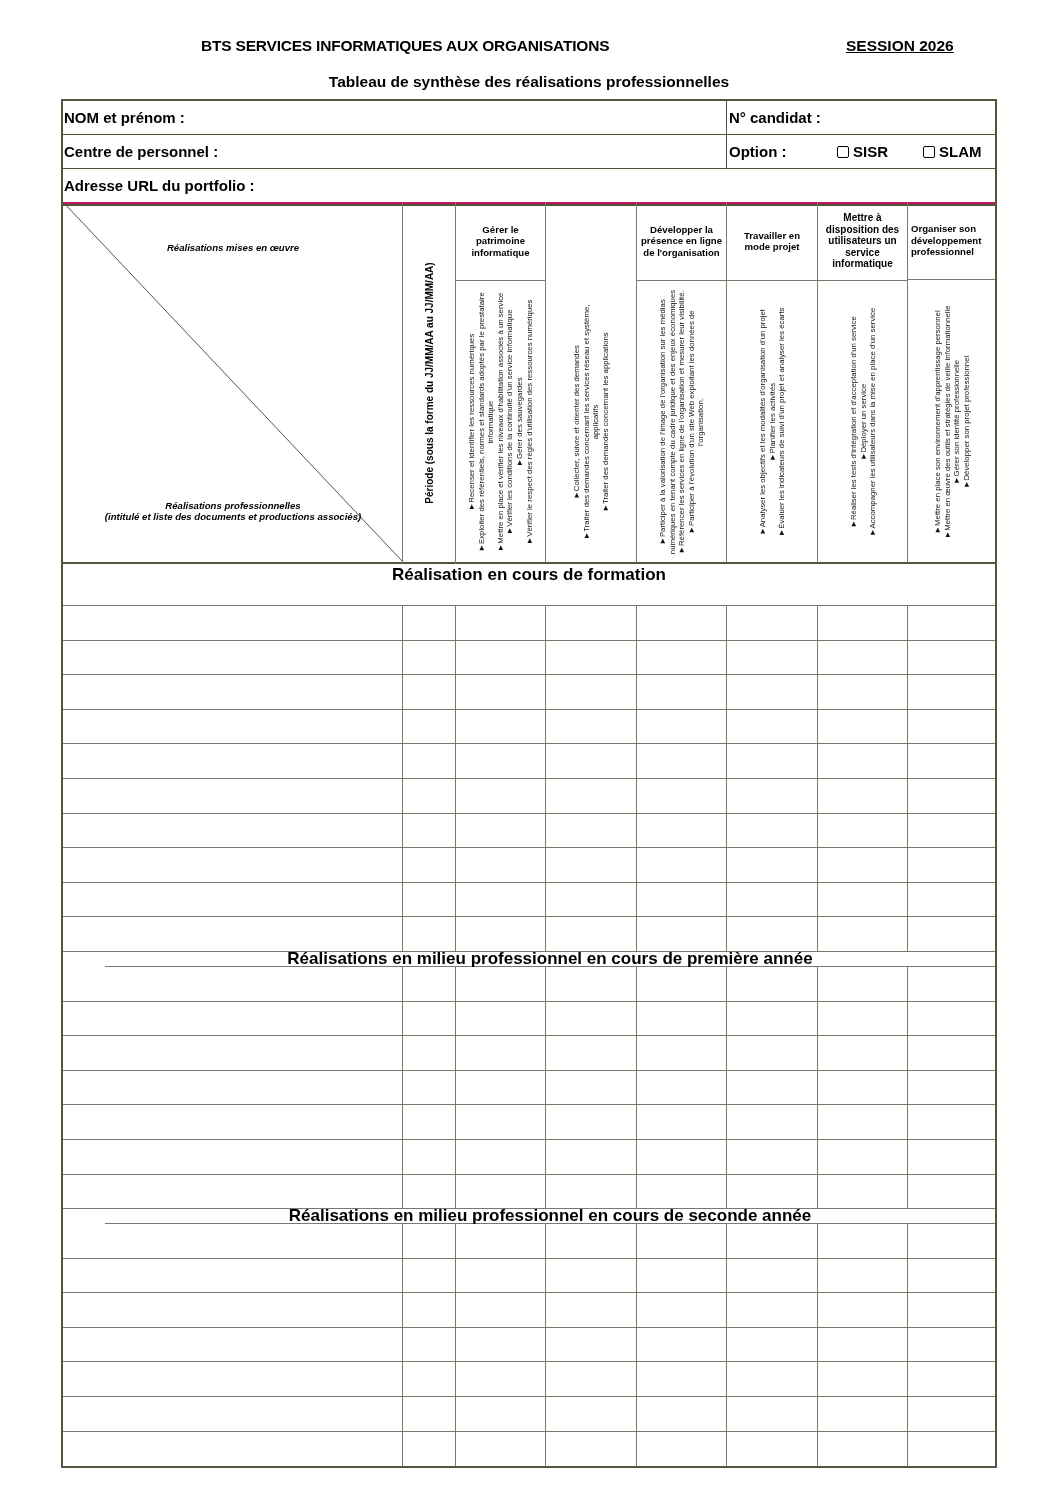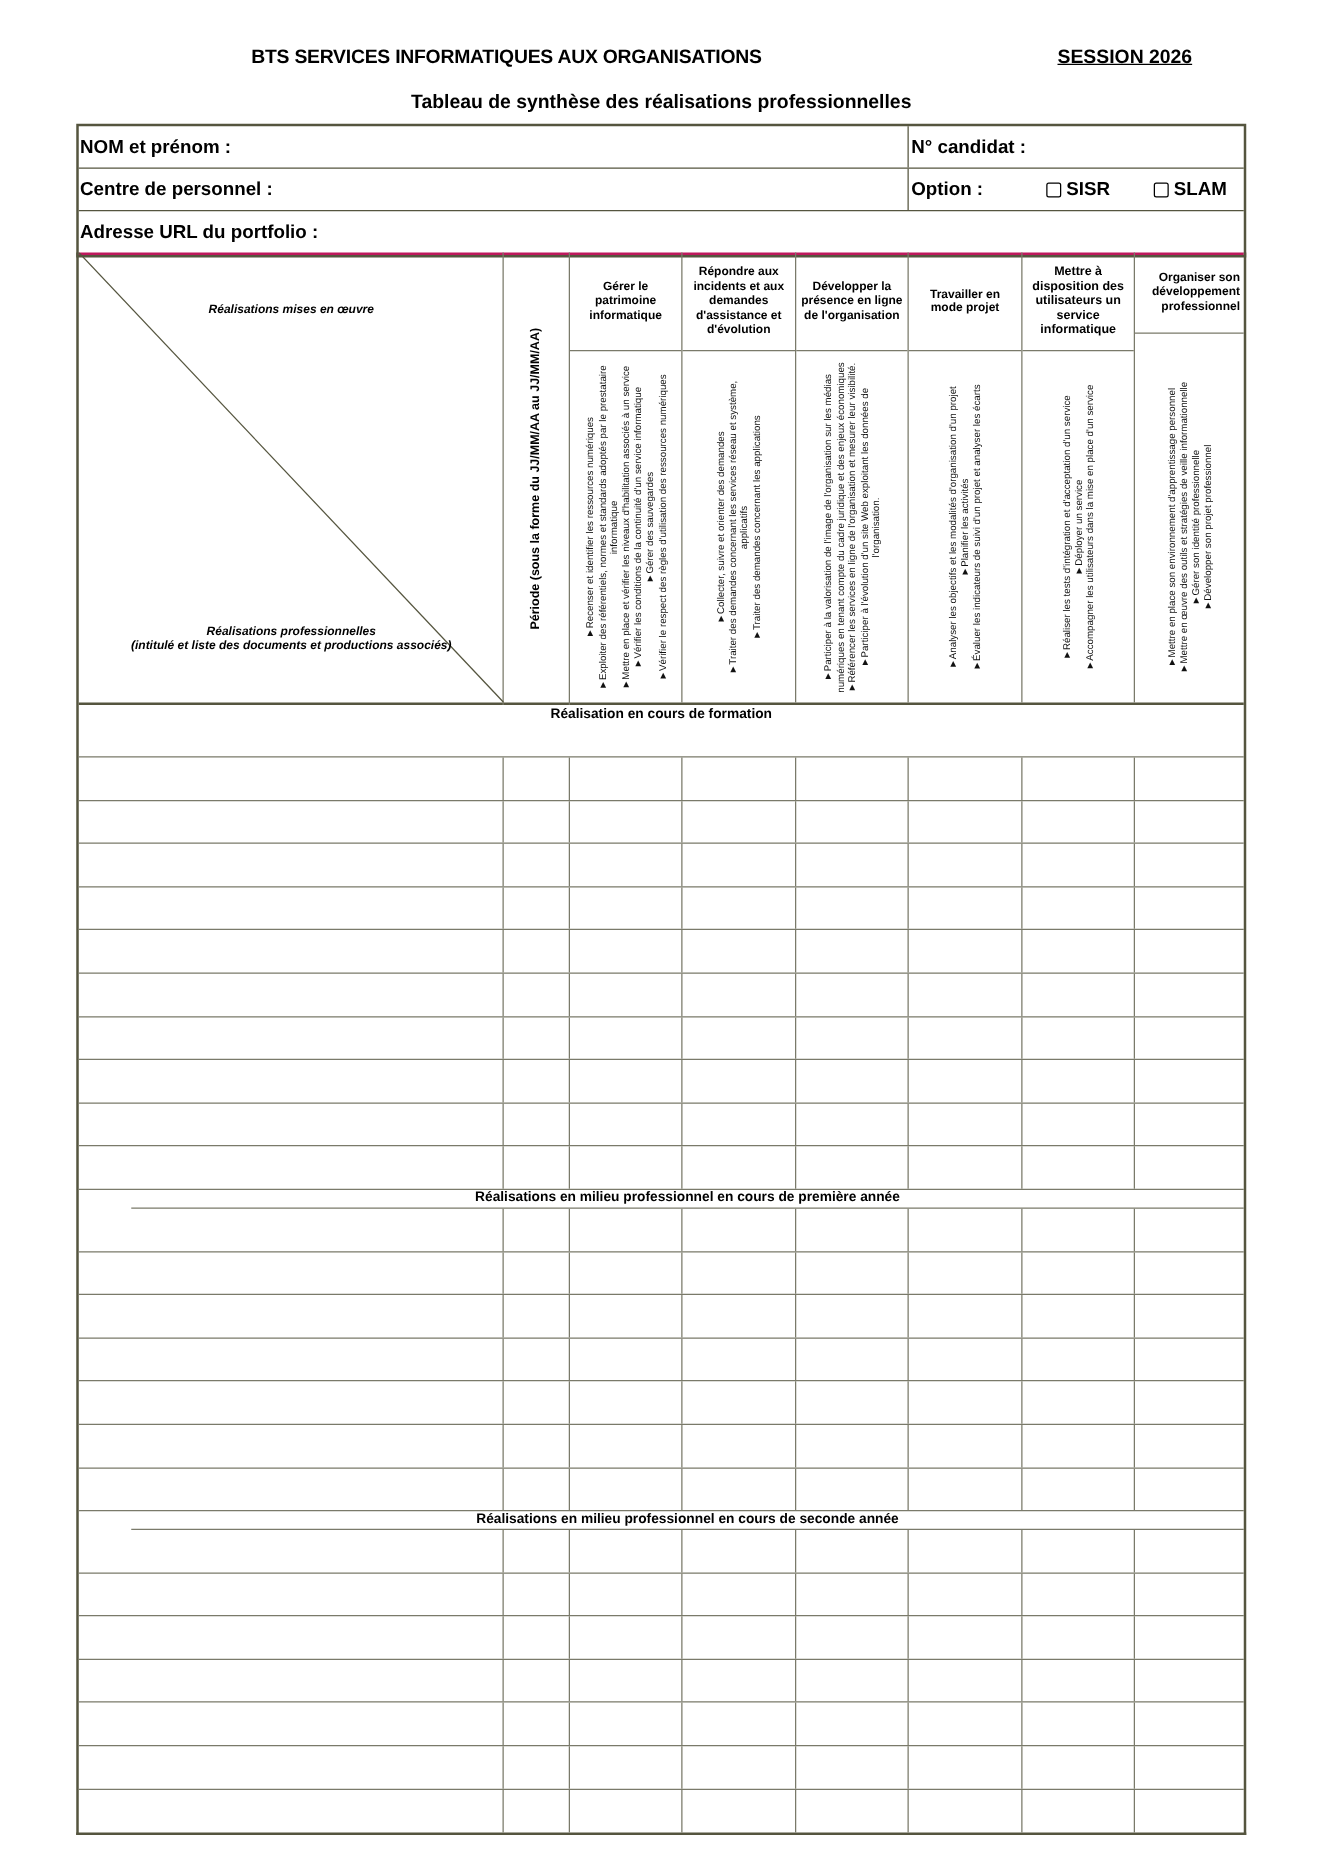--- a/index.html
+++ b/index.html
@@ -26,21 +26,21 @@
   .c0 { width: 340px; } .c1 { width: 53px; } .c2 { width: 90px; } .c3 { width: 91px; } .c4 { width: 90px; } .c5 { width: 91px; } .c6 { width: 90px; } .c7 { flex: 1; }
   .diag-cell { position: absolute; left: 0; top: 0; width: 340px; height: 362px; border-right: 1px solid #7a7a6a; box-sizing: border-box; }
   .diag-cell svg { position: absolute; left: 0; top: 0; }
   .diag-top { position: absolute; left: 0; width: 340px; top: 40px; text-align: center; font-size: 9.6px; font-style: italic; font-weight: bold; }
   .diag-bot { position: absolute; left: 0; width: 340px; top: 298px; text-align: center; font-size: 9.6px; font-style: italic; font-weight: bold; line-height: 11px; }
   .periode { position: absolute; left: 340px; top: 0; width: 53px; height: 362px; border-right: 1px solid #7a7a6a; box-sizing: border-box; }
   .periode span { position: absolute; left: 50%; top: 50%; transform: translate(-50%, -50%) rotate(-90deg); white-space: nowrap; font-size: 10px; font-weight: bold; }
   .rot { position: absolute; left: 50%; top: 50%; width: 270px; transform: translate(-50%, -50%) rotate(-90deg); font-size: 7.8px; line-height: 9.6px; text-align: center; color: #111; }
   .rot div { white-space: normal; }
 
-  .sec { height: 42px; border-bottom: 1px solid #7a7a6a; text-align: center; font-size: 11px; font-weight: bold; padding-top: 1px; box-sizing: border-box; }
+  .sec { height: 42px; border-bottom: 1px solid #7a7a6a; text-align: center; font-size: 17px; font-weight: bold; padding-top: 1px; box-sizing: border-box; }
   .sec.thin { height: 15px; line-height: 13px; padding-top: 0; margin-left: 42px; }
   .data { height: 34.6px; }
   .data.last { border-bottom: none; }
 </style>
 </head>
 <body>
 
 <div class="hdr-title">BTS SERVICES INFORMATIQUES AUX ORGANISATIONS</div>
 <div class="hdr-session">SESSION 2026</div>
 <div class="hdr-sub">Tableau de synthèse des réalisations professionnelles</div>
@@ -92,21 +92,20 @@
               <div>►Recenser et identifier les ressources numériques</div>
               <div>►Exploiter des référentiels, normes et standards adoptés par le prestataire informatique</div>
               <div>►Mettre en place et vérifier les niveaux d'habilitation associés à un service</div>
               <div>►Vérifier les conditions de la continuité d'un service informatique</div>
               <div>►Gérer des sauvegardes</div>
               <div>►Vérifier le respect des règles d'utilisation des ressources numériques</div>
             </div>
           </div>
         </div>
         <div style="position: absolute; left: 90px; top: 0px; height: 360px; width: 91px; box-sizing: border-box; border-right: 1px solid rgb(122, 122, 106);">
-          <div style="position: absolute; left: 0px; right: 0px; top: 0px; height: 79px; border-bottom: 1px solid rgb(122, 122, 106); display: flex; align-items: center; justify-content: center; text-align: center; font-size: 9.6px; font-weight: bold; line-height: 11.5px; padding: 0px 3px; box-sizing: border-box;">Répondre aux incidents et aux demandes d'assistance et d'évolution</div>
           <div style="position: absolute; inset: 80px 0px 0px; overflow: hidden;">
             <div class="rot">
               <div>►Collecter, suivre et orienter des demandes</div>
               <div>►Traiter des demandes concernant les services réseau et système, applicatifs</div>
               <div>►Traiter des demandes concernant les applications</div>
             </div>
           </div>
         </div>
         <div style="position: absolute; left: 181px; top: 0px; height: 360px; width: 90px; box-sizing: border-box; border-right: 1px solid rgb(122, 122, 106);">
           <div style="position: absolute; left: 0px; right: 0px; top: 0px; height: 79px; border-bottom: 1px solid rgb(122, 122, 106); display: flex; align-items: center; justify-content: center; text-align: center; font-size: 9.6px; font-weight: bold; line-height: 11.5px; padding: 0px 3px; box-sizing: border-box;">Développer la présence en ligne de l'organisation</div>
@@ -132,21 +131,21 @@
           <div style="position: absolute; left: 0px; right: 0px; top: 0px; height: 79px; border-bottom: 1px solid rgb(122, 122, 106); display: flex; align-items: center; justify-content: center; text-align: center; font-size: 10px; font-weight: bold; line-height: 11.5px; padding: 0px 3px; box-sizing: border-box;">Mettre à disposition des utilisateurs un service informatique</div>
           <div style="position: absolute; inset: 80px 0px 0px; overflow: hidden;">
             <div class="rot">
               <div>►Réaliser les tests d'intégration et d'acceptation d'un service</div>
               <div>►Déployer un service</div>
               <div>►Accompagner les utilisateurs dans la mise en place d'un service</div>
             </div>
           </div>
         </div>
         <div style="position: absolute; left: 452px; top: 0px; height: 360px; right: 0px; box-sizing: border-box;">
-          <div style="position: absolute; left: 0px; right: 0px; top: 0px; height: 65px; border-bottom: 1px solid rgb(122, 122, 106); display: flex; align-items: center; justify-content: center; text-align: right; font-size: 9.6px; font-weight: bold; line-height: 11.5px; padding: 0px 3px; box-sizing: border-box;">Organiser son développement professionnel</div>
+          <div style="position: absolute; left: 0px; right: 0px; top: 0px; height: 78px; border-bottom: 1px solid rgb(122, 122, 106); display: flex; align-items: center; justify-content: center; text-align: left; font-size: 9.6px; font-weight: bold; line-height: 11.5px; padding: 0px 3px; box-sizing: border-box;">Organiser son développement professionnel</div>
           <div style="position: absolute; inset: 80px 0px 0px; overflow: hidden;">
             <div class="rot">
               <div>►Mettre en place son environnement d'apprentissage personnel</div>
               <div>►Mettre en œuvre des outils et stratégies de veille informationnelle</div>
               <div>►Gérer son identité professionnelle</div>
               <div>►Développer son projet professionnel</div>
             </div>
           </div>
         </div>
       </div>

